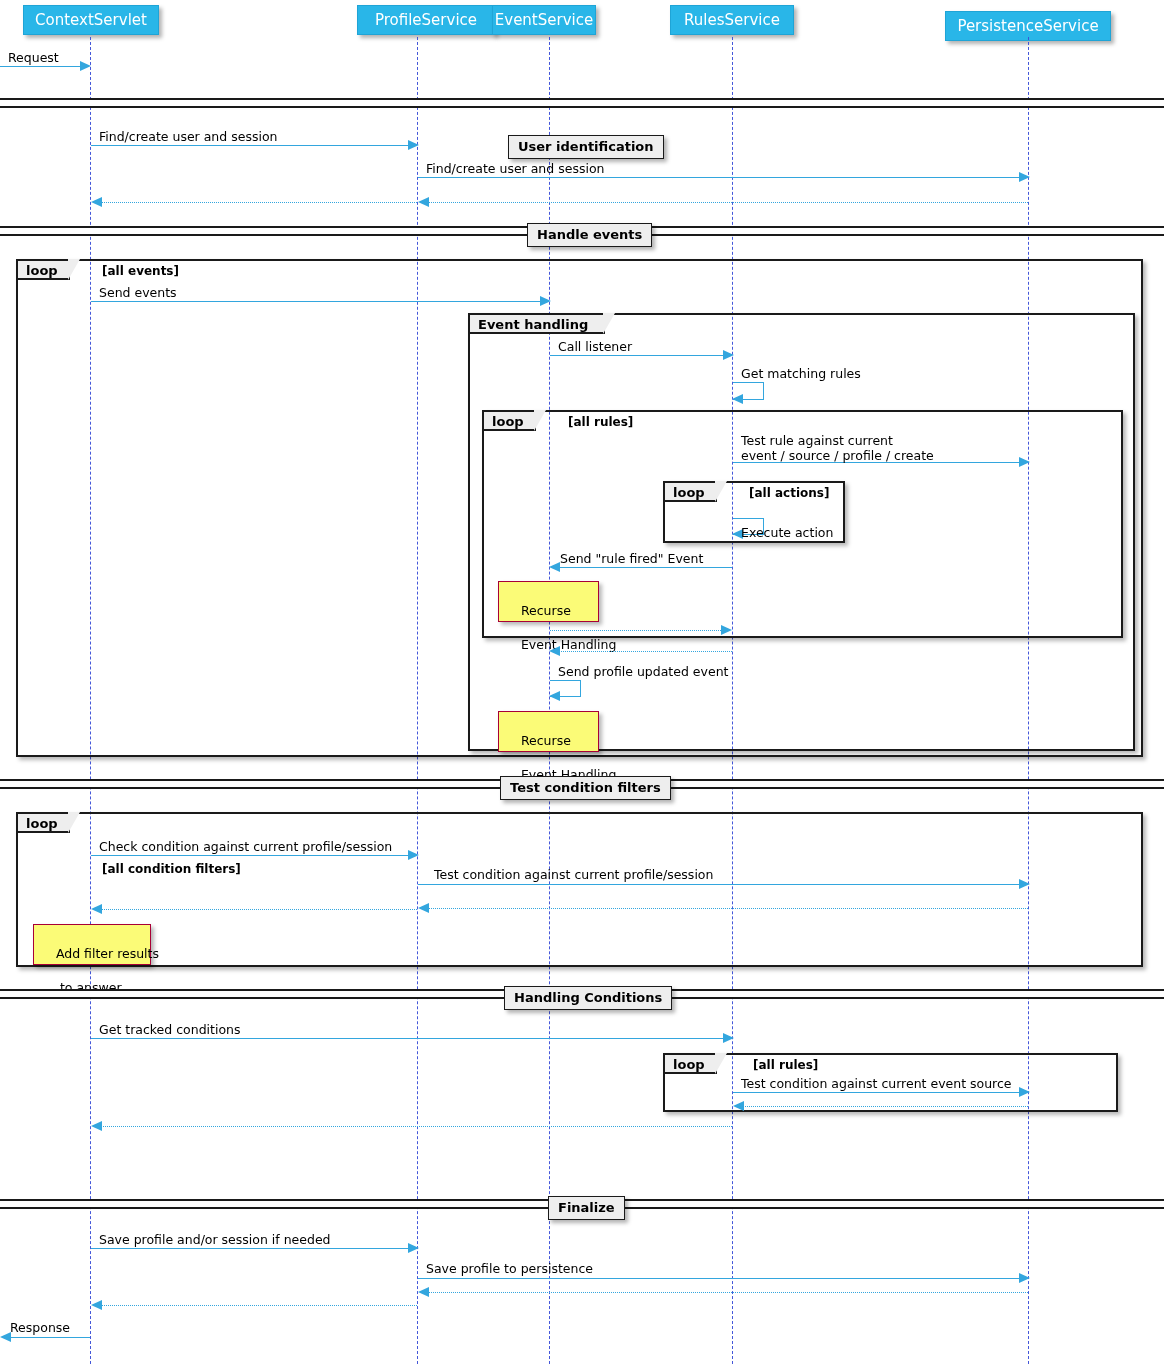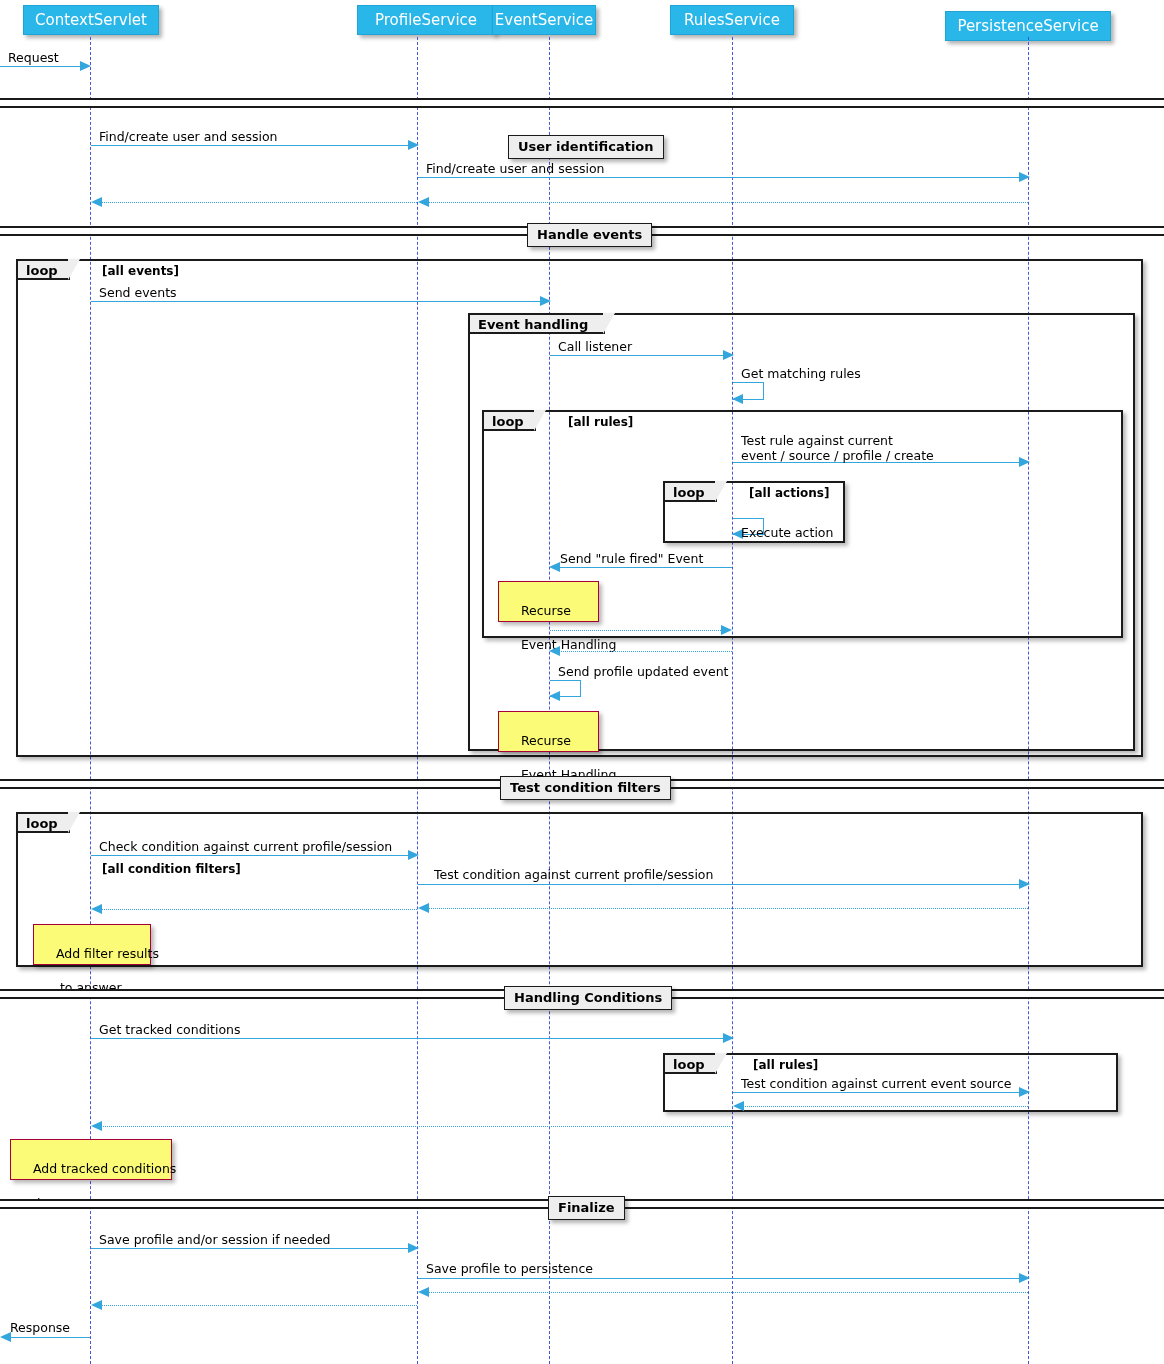--- a/index.html
+++ b/index.html
@@ -285,24 +285,20 @@
   <div class="msg-line" style="left:733px;top:1092px;width:289px;"></div>
   <div class="arrow-r" style="left:1019px;top:1087px;"></div>
   <div class="msg-label" style="left:741px;top:1076px;">Test condition against current event source</div>
 
   <div class="msg-line dotted" style="left:742px;top:1106px;width:286px;"></div>
   <div class="arrow-l" style="left:733px;top:1101px;"></div>
 
   <div class="msg-line dotted" style="left:100px;top:1126px;width:632px;"></div>
   <div class="arrow-l" style="left:91px;top:1121px;"></div>
 
-  <div class="note" style="left:10px;top:1139px;width:162px;height:41px;">
-    <span>Add tracked conditions</span><br>
-    <span> to answer</span>
-  </div>
 
   <div class="divider-rule" style="top:1199px;"></div>
   <div class="divider-label" style="left:548px;top:1196px;">Finalize</div>
 
   <div class="msg-line" style="left:91px;top:1248px;width:320px;"></div>
   <div class="arrow-r" style="left:408px;top:1243px;"></div>
   <div class="msg-label" style="left:99px;top:1232px;">Save profile and/or session if needed</div>
 
   <div class="msg-line" style="left:418px;top:1278px;width:604px;"></div>
   <div class="arrow-r" style="left:1019px;top:1273px;"></div>

